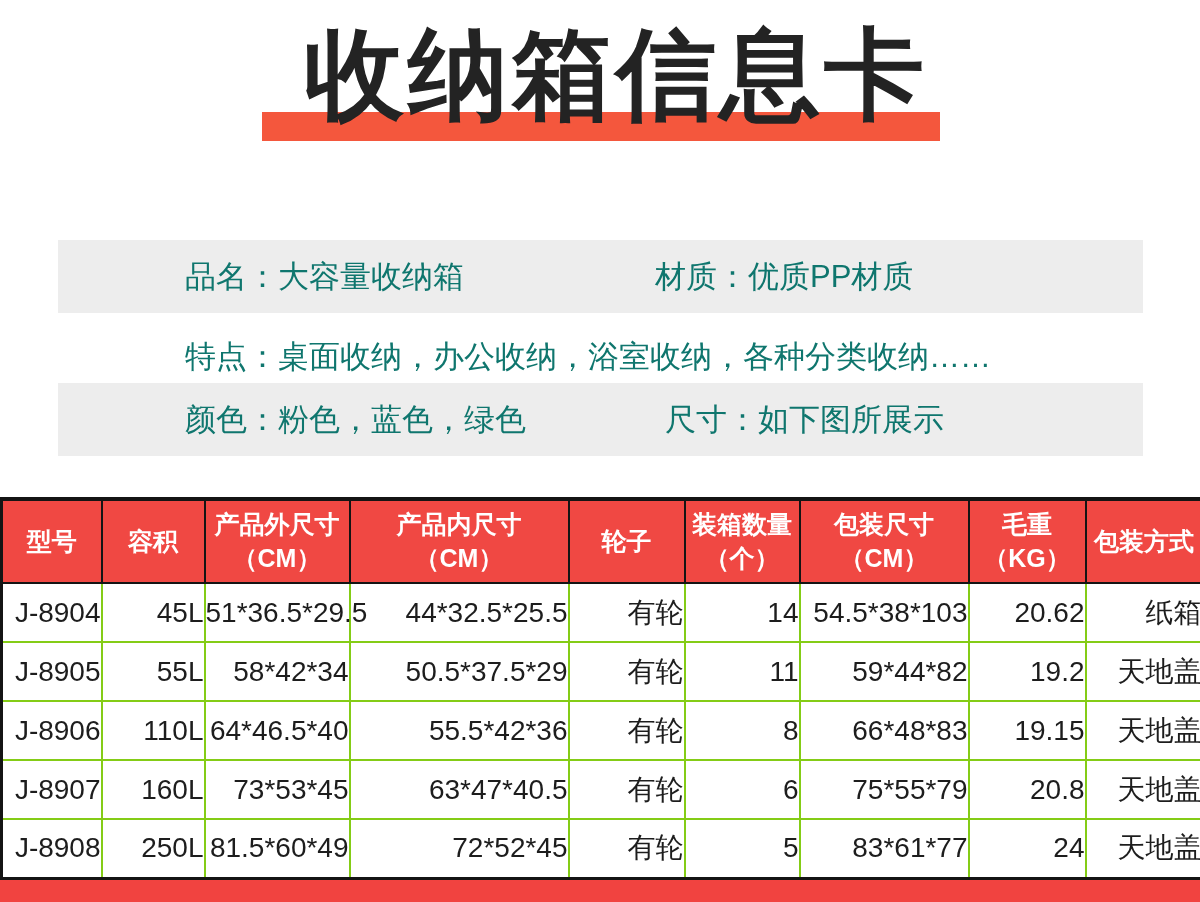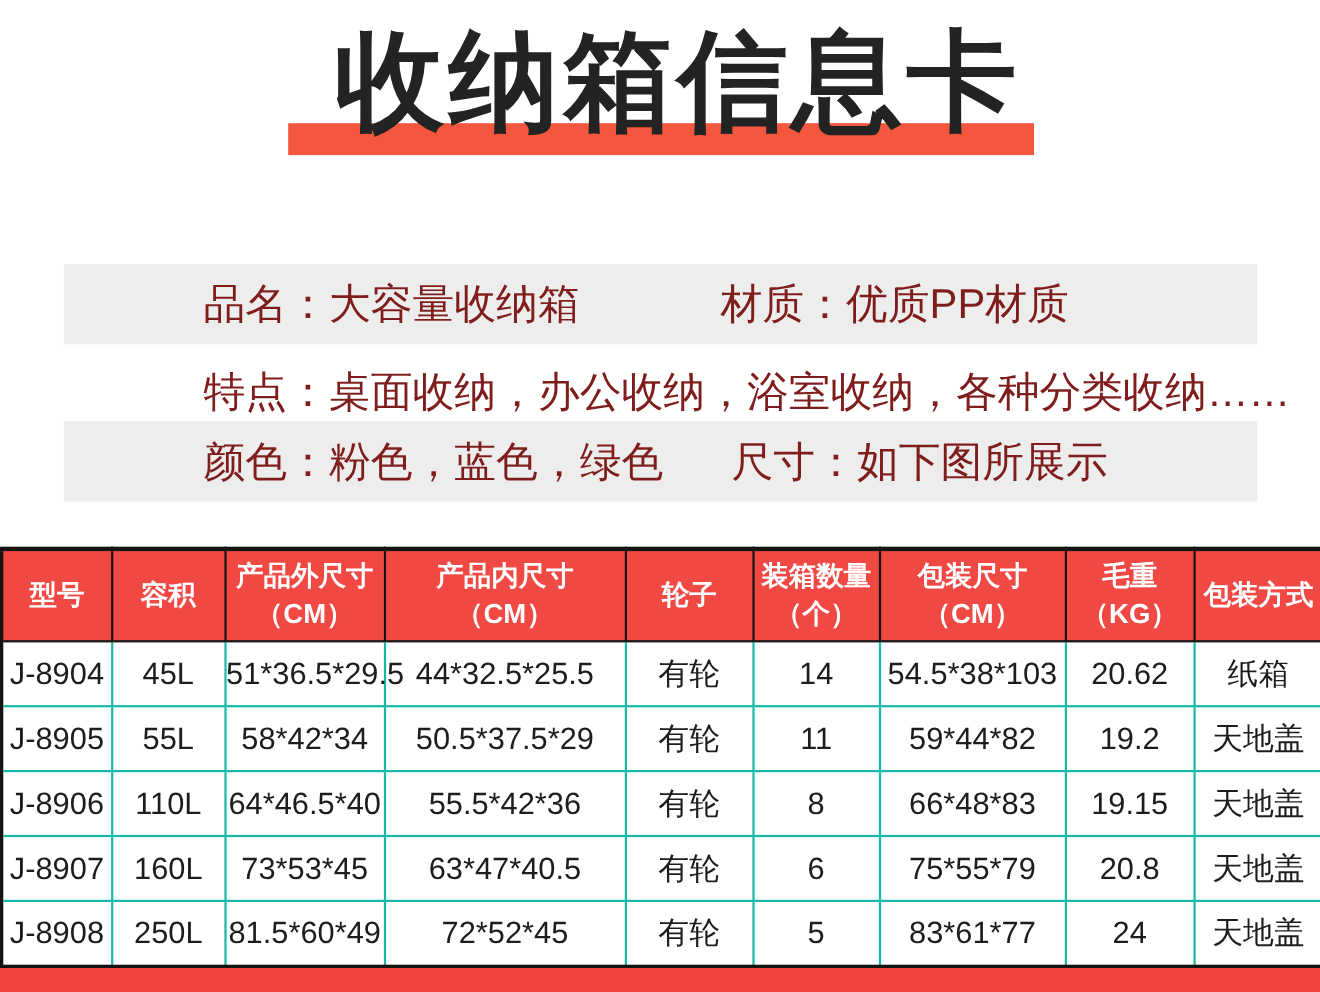--- a/index.html
+++ b/index.html
@@ -32,22 +32,22 @@
     width: 678px; height: 29px;
     background: #f4573d;
     z-index: 0;
   }
 
   
   .info-row {
     position: absolute;
     left: 58px;
     width: 1085px;
-    font-size: 38px;
-    color: #7f1d1d;
+    font-size: 31px;
+    color: #0f766e;
   }
   .info-row.striped { background: #ededed; }
   .row-a { top: 240px; height: 73px; }
   .row-b { top: 313px; height: 88px; }
   .row-c { top: 383px; height: 73px; }
   .info-item {
     position: absolute;
     top: 50%;
     transform: translateY(-50%);
     white-space: nowrap;
@@ -78,23 +78,23 @@
     white-space: pre-line;
     line-height: 1.35;
     border: 2px solid #141414;
     padding: 0 2px;
   }
   .spec-table td {
     height: 59px;
     background: #ffffff;
     color: #1d1d1d;
     font-size: 28px;
-    text-align: center;
+    text-align: right;
     vertical-align: middle;
-    border: 2px solid #14b8a6;
+    border: 2px solid #84cc16;
     white-space: nowrap;
   }
   .spec-table th:last-child,
   .spec-table td:last-child { border-right: none; }
   .col-1 { width: 100px; }
   .col-2 { width: 103px; }
   .col-3 { width: 145px; }
   .col-4 { width: 219px; }
   .col-5 { width: 116px; }
   .col-6 { width: 115px; }

